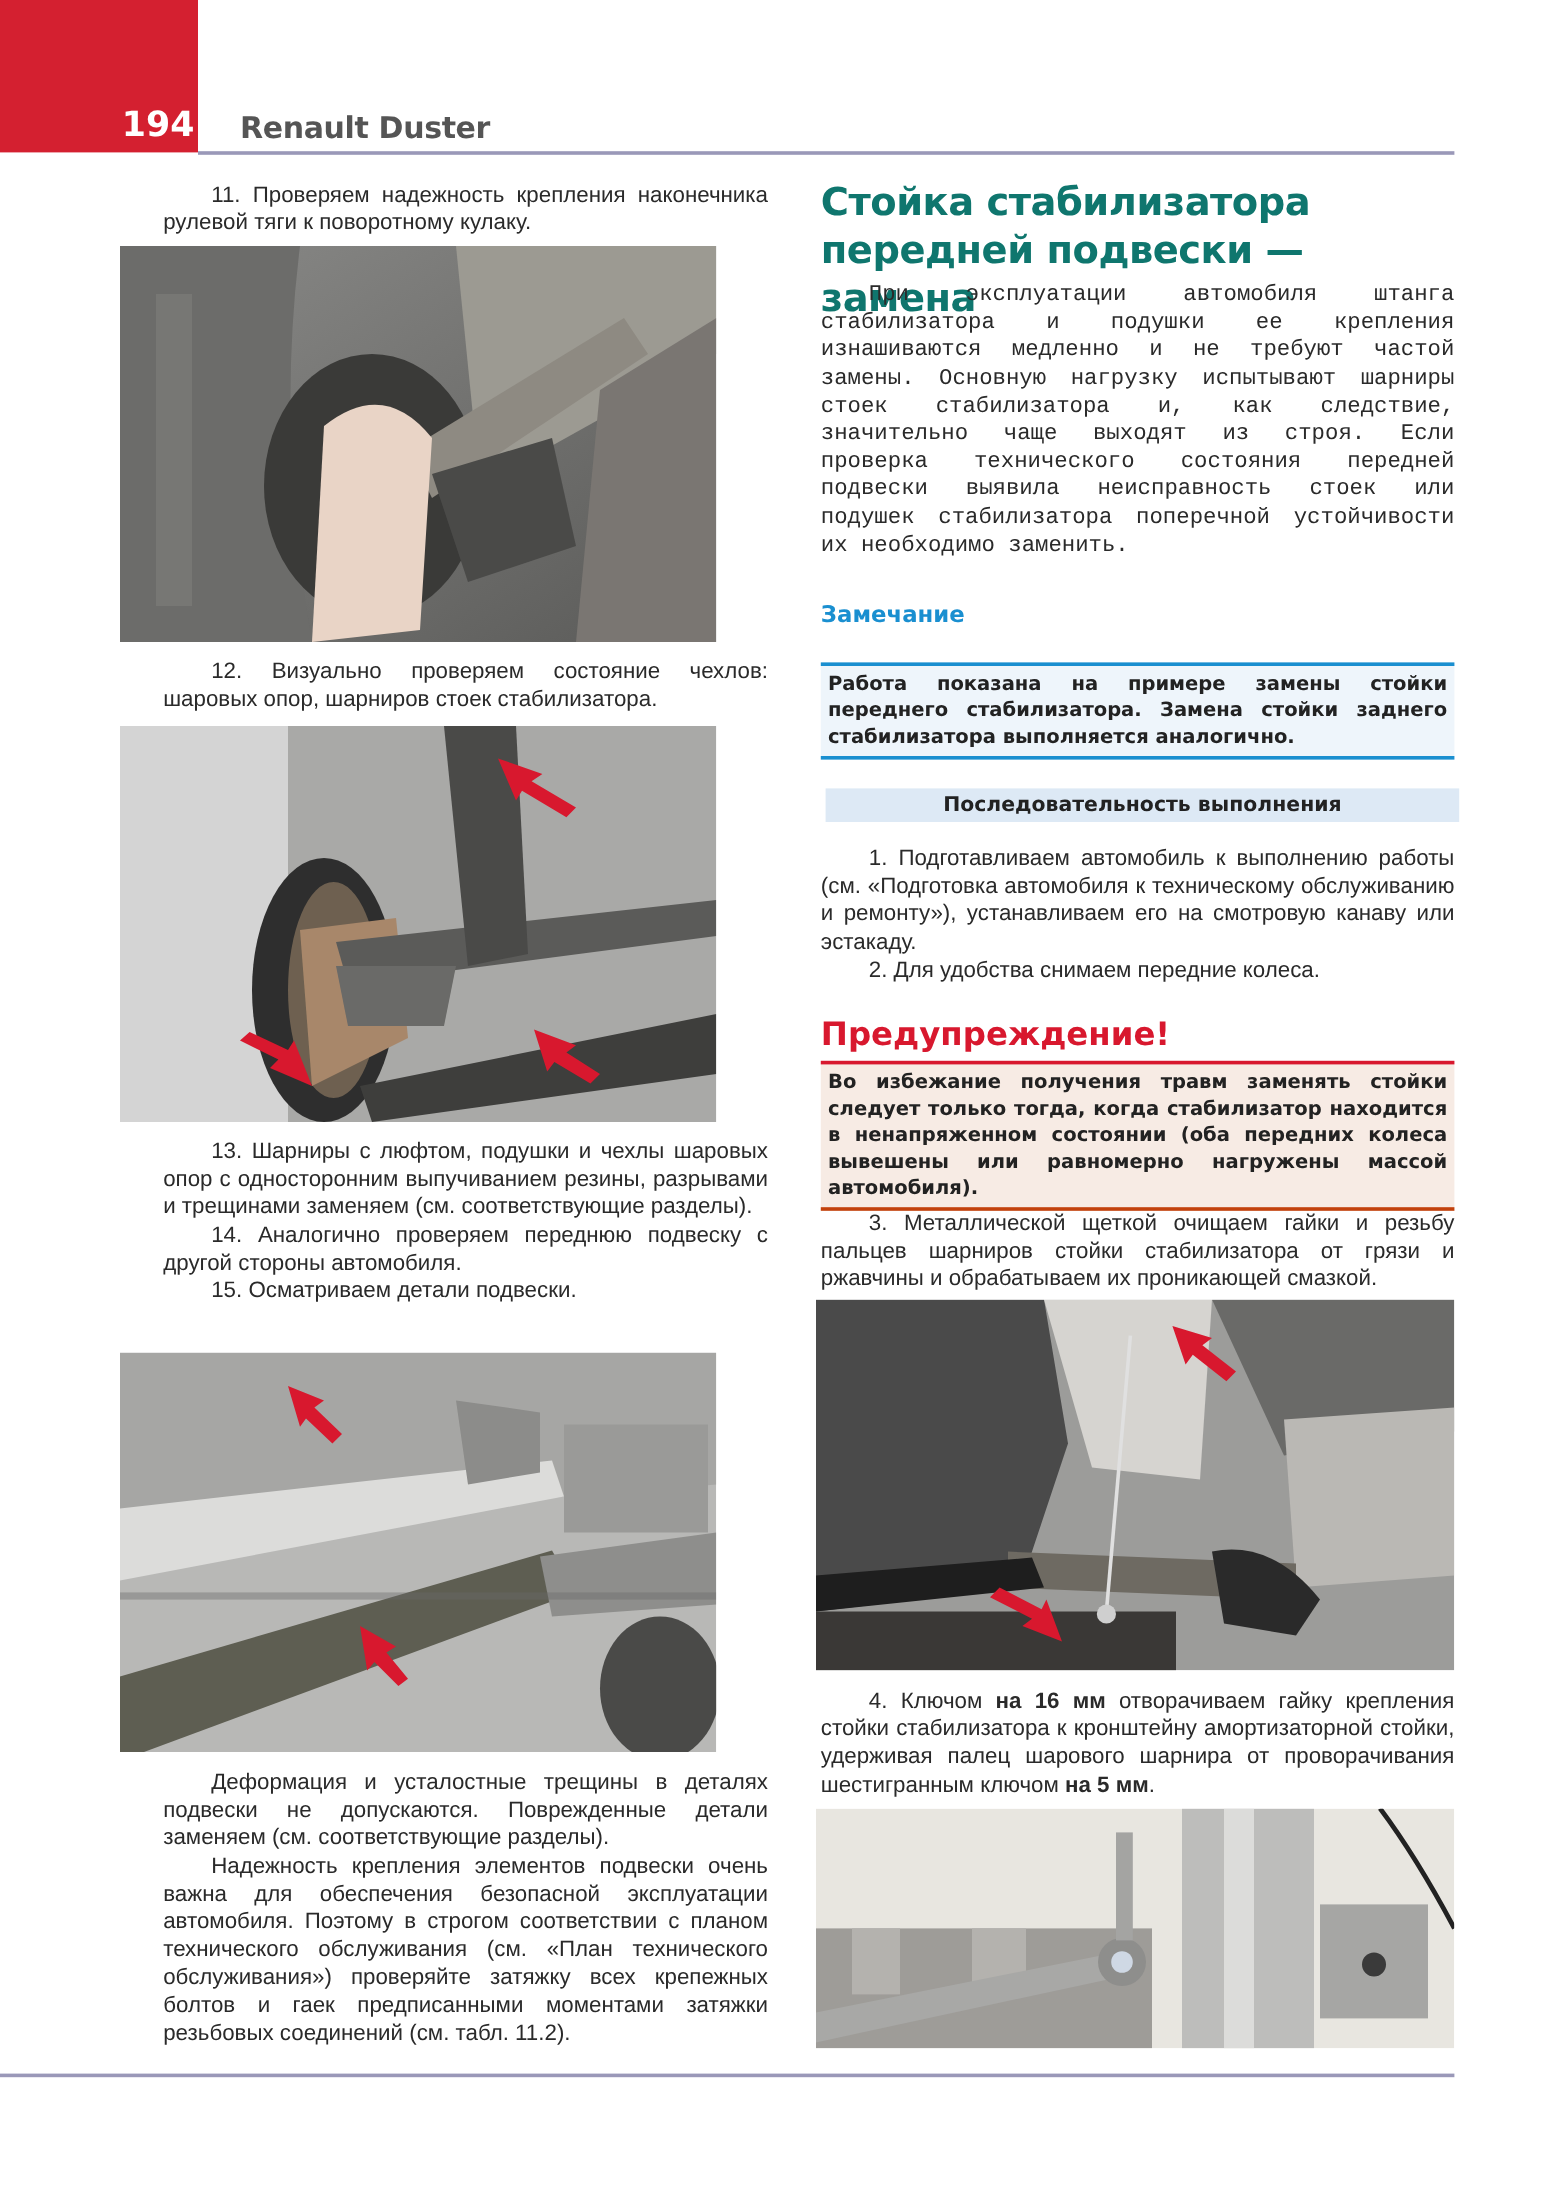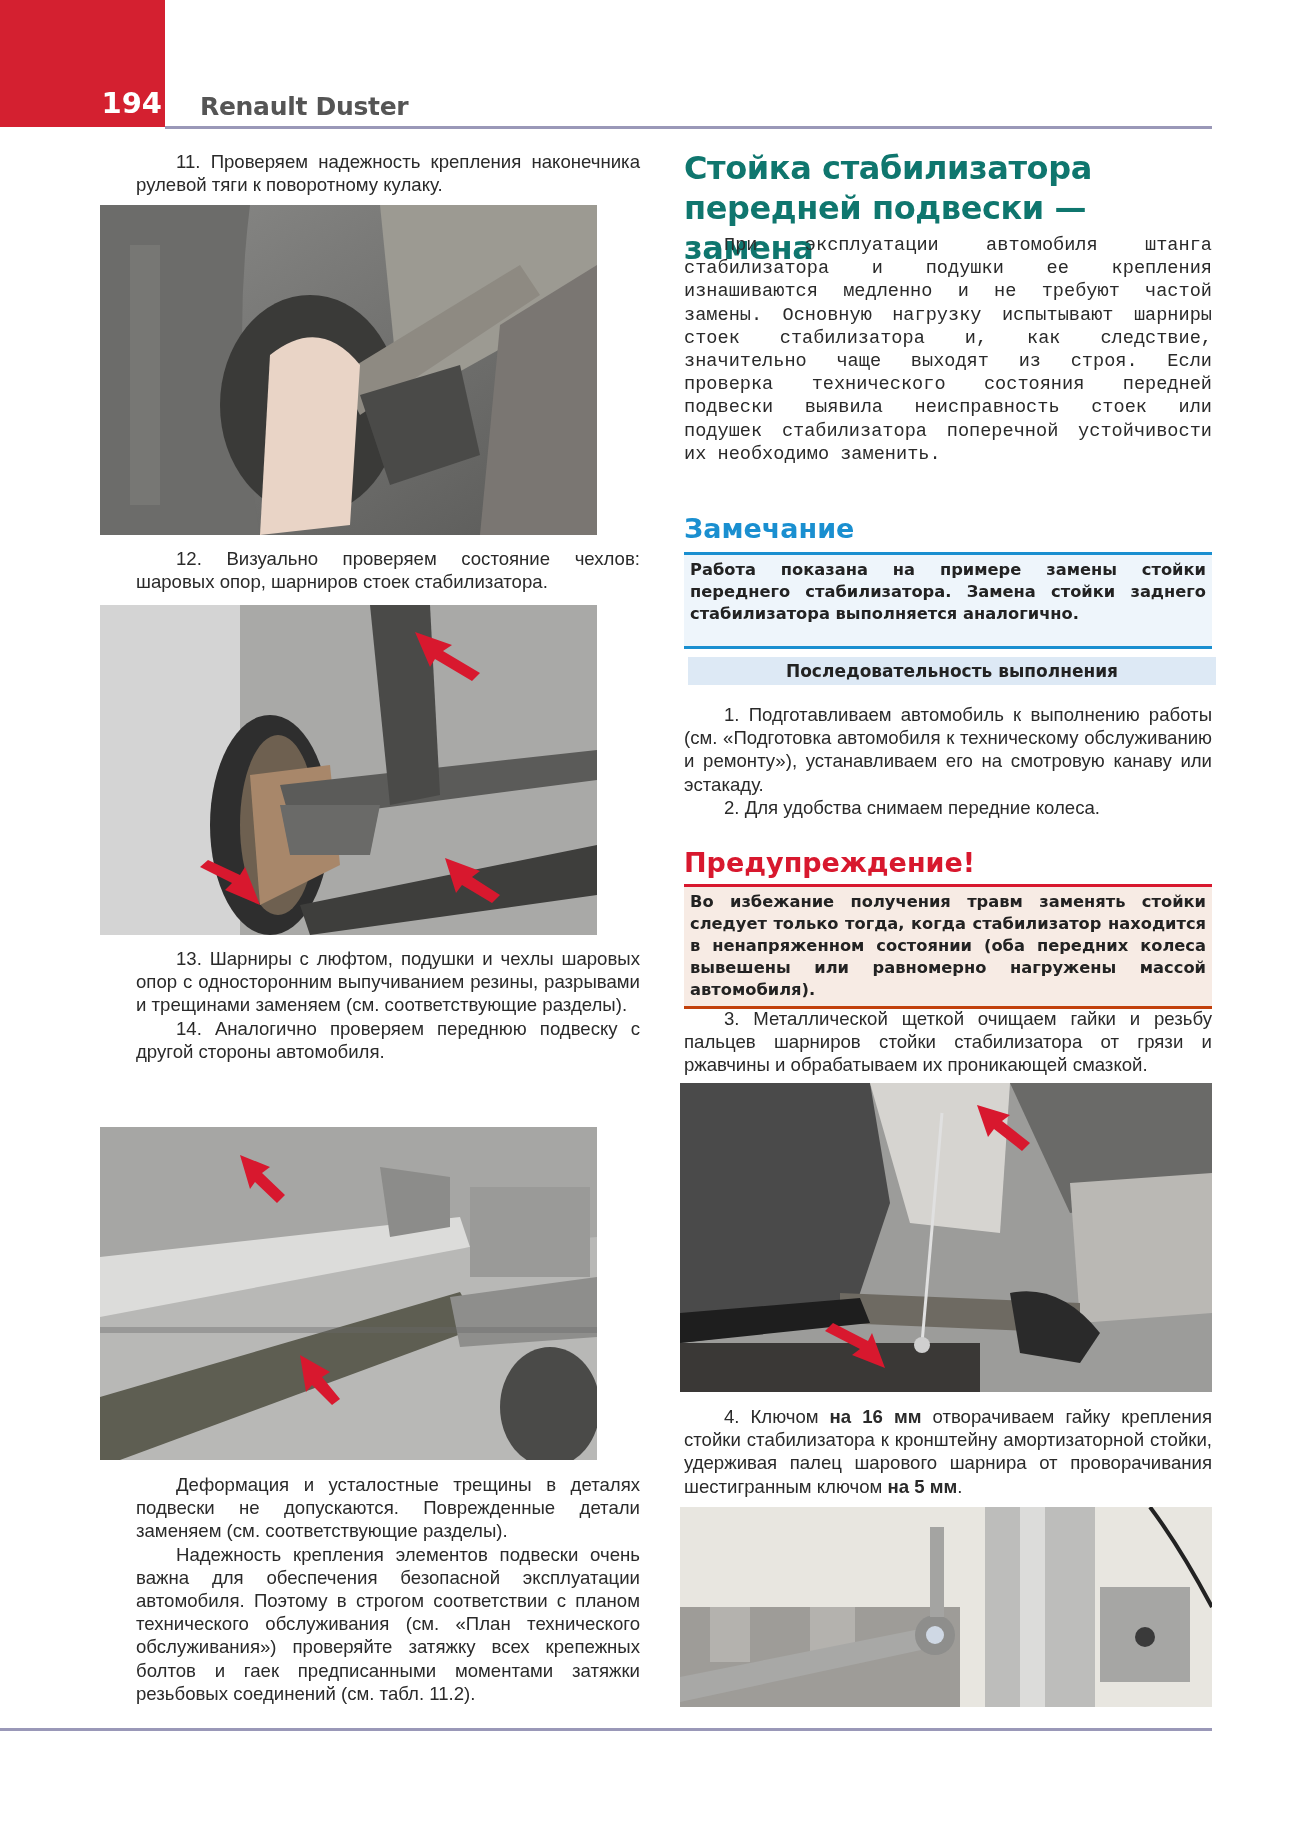--- a/index.html
+++ b/index.html
@@ -17,25 +17,25 @@
   .col { position: absolute; font-size: 18.6px; line-height: 23.2px; text-align: justify; }
   .col p { margin: 0; text-indent: 40px; hyphens: manual; }
   .left { left: 136px; width: 504px; }
   .right { left: 684px; width: 528px; }
 
   .photo { position: absolute; overflow: hidden; }
   .photo svg { display: block; width: 100%; height: 100%; }
 
   .h1 { left: 684px; top: 148px; width: 528px; color: #0f766e; font-size: 32px; font-weight: bold;
         line-height: 40px; font-family: "DejaVu Sans", sans-serif; letter-spacing: -0.4px; }
-  .note-title { left: 684px; top: 513px; color: #1a8fd0; font-size: 27px; font-weight: bold;
+  .note-title { left: 684px; top: 501px; color: #1a8fd0; font-size: 19px; font-weight: bold;
                 font-family: "DejaVu Sans", sans-serif; }
   .note-box { left: 684px; top: 552px; width: 528px; background: #eef5fb;
               border-top: 3px solid #1a8fd0; border-bottom: 3px solid #1a8fd0;
-              padding: 4px 6px 21px 6px; box-sizing: border-box; font-size: 16.3px; line-height: 22px;
+              padding: 4px 6px 5px 6px; box-sizing: border-box; font-size: 16.3px; line-height: 22px;
               font-weight: bold; font-family: "DejaVu Sans", sans-serif; text-align: justify; color: #222; }
   .seq-bar { left: 688px; top: 657px; width: 528px; height: 28px; background: #dde9f5;
              text-align: center; font-size: 17px; font-weight: bold; line-height: 28px;
              font-family: "DejaVu Sans", sans-serif; color: #222; }
   .warn-title { left: 684px; top: 847px; color: #d8182e; font-size: 27px; font-weight: bold;
                 font-family: "DejaVu Sans", sans-serif; }
   .warn-box { left: 684px; top: 884px; width: 528px; background: #f7ebe4;
               border-top: 3px solid #d8182e; border-bottom: 3px solid #c2410c;
               padding: 4px 6px 5px 6px; box-sizing: border-box; font-size: 16.3px; line-height: 22px;
               font-weight: bold; font-family: "DejaVu Sans", sans-serif; text-align: justify; color: #222; }
@@ -98,20 +98,21 @@
     </g>
     <g fill="#d8182e">
       <polygon points="160,300 125,285 132,278 100,262 108,255 140,270 145,262"></polygon>
     </g>
   </svg>
 </div>
 
 <div class="col left" style="top:947px;">
   <p>13. Шарниры с люфтом, подушки и чехлы шаровых опор с односторонним выпучиванием резины, разрывами и трещинами заменяем (см. соответствующие разделы).</p>
   <p>14. Аналогично проверяем переднюю подвеску с другой стороны автомобиля.</p>
+  <p>15. Осматриваем детали подвески.</p>
 </div>
 
 <div class="photo" style="left:100px;top:1127px;width:497px;height:333px;">
   <svg viewBox="0 0 497 333" preserveAspectRatio="none">
     <rect width="497" height="333" fill="#b8b8b6"></rect>
     <path d="M0 0 L497 0 L497 110 L0 150 Z" fill="#a6a6a4"></path>
     <path d="M0 130 L360 90 L370 120 L0 190 Z" fill="#dcdcda"></path>
     <path d="M280 40 L350 50 L350 100 L290 110 Z" fill="#8c8c8a"></path>
     <path d="M370 60 L490 60 L490 150 L370 150 Z" fill="#9a9a98"></path>
     <path d="M0 270 L360 165 L380 200 L20 333 L0 333 Z" fill="#5e5e52"></path>

